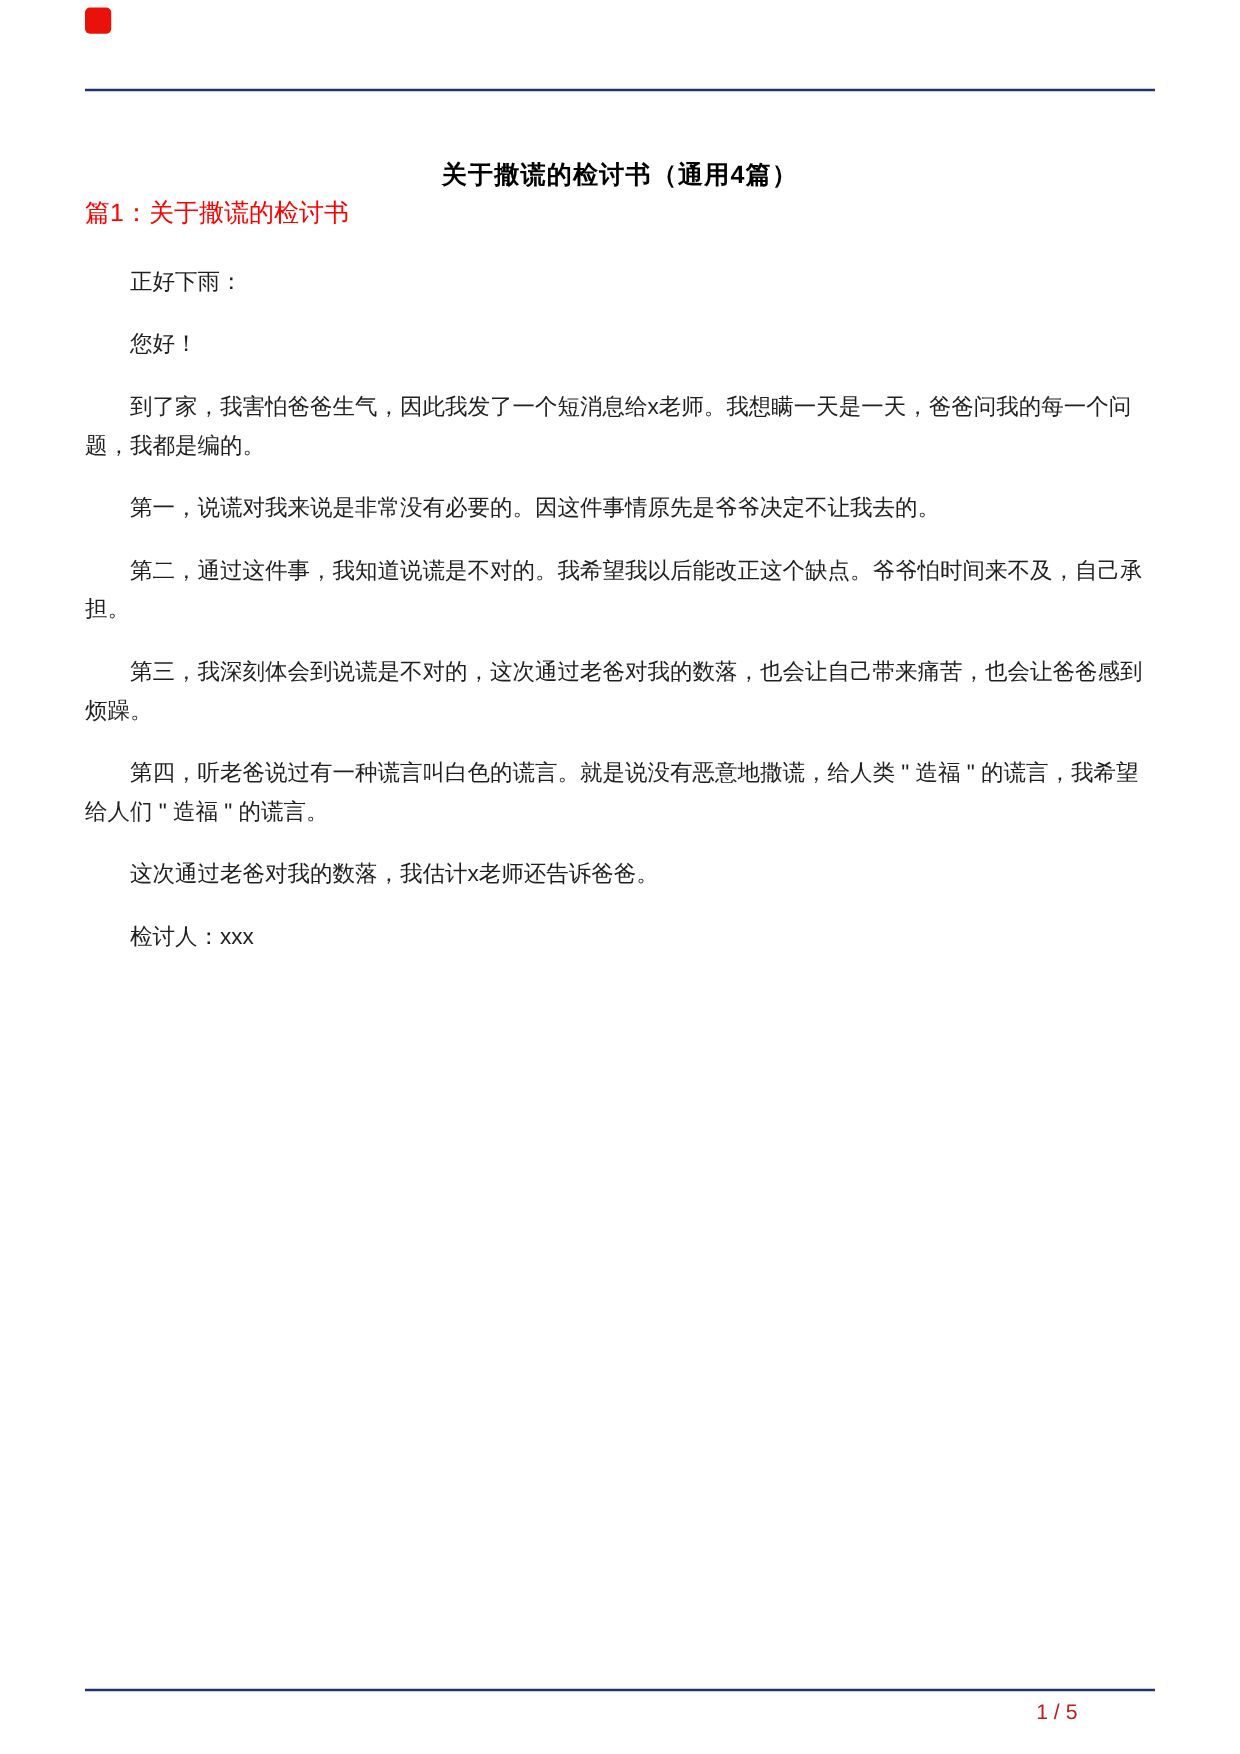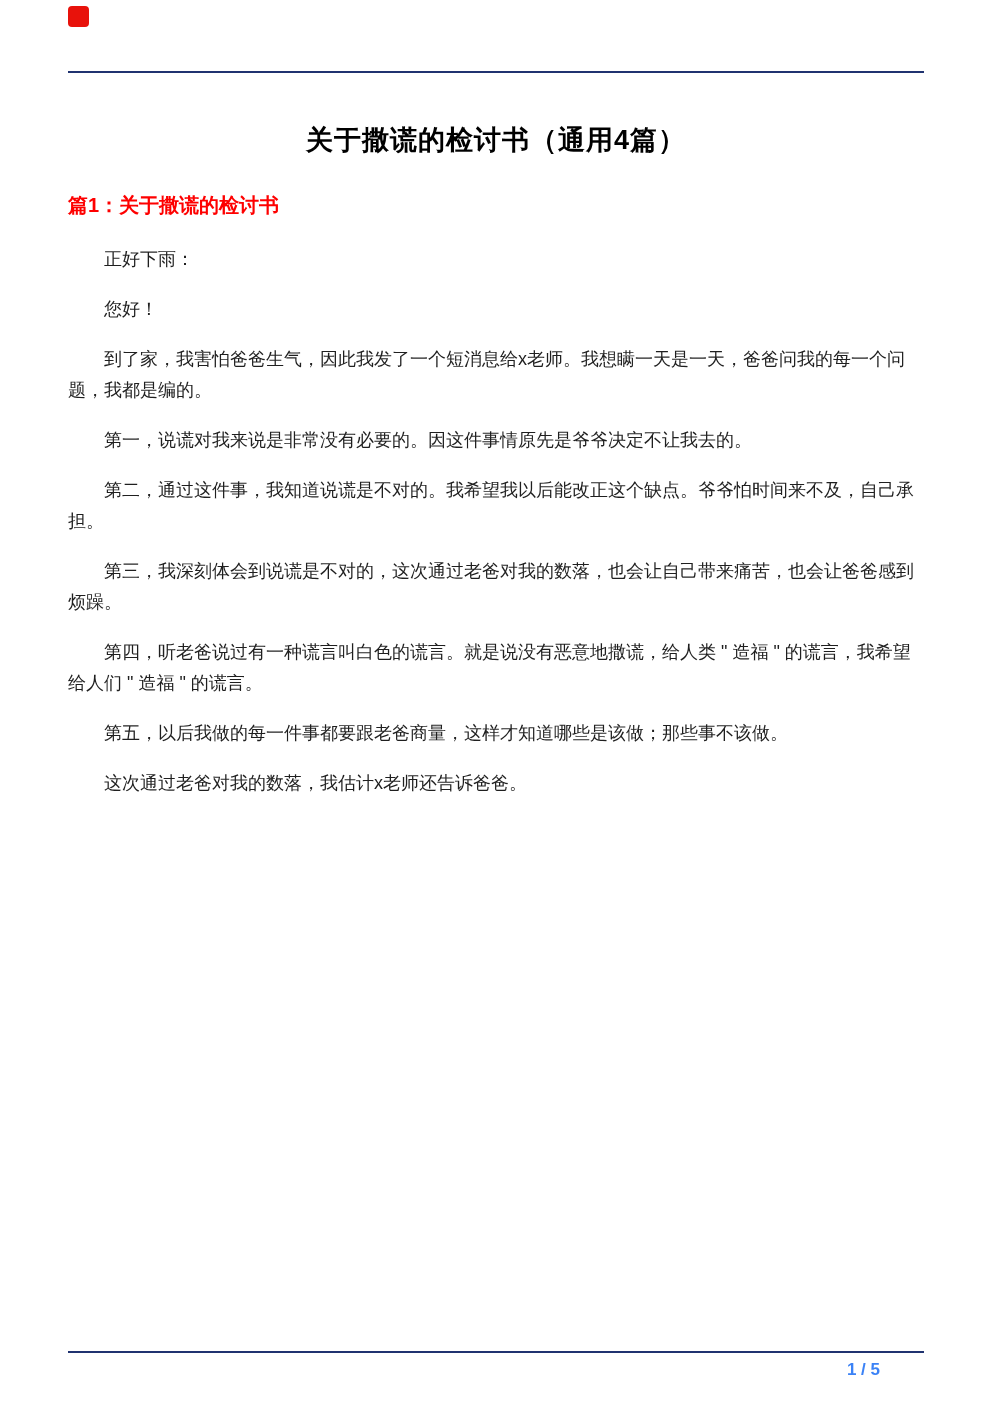--- a/index.html
+++ b/index.html
@@ -30,31 +30,30 @@
     background: #203370;
   }
   .content {
     position: absolute;
     left: 68px;
     top: 122px;
     width: 856px;
   }
   h1.doc-title {
     text-align: center;
-    font-size: 27px;
+    font-size: 20px;
     line-height: 36px;
     font-weight: bold;
     color: #000000;
-    margin-bottom: 34px;
     letter-spacing: 1px;
   }
   h2.section-heading {
     font-size: 20px;
     line-height: 26px;
-    font-weight: bold;
+    font-weight: normal;
     color: #fe0000;
     margin-bottom: 26px;
   }
   p.para {
     font-size: 18px;
     line-height: 31px;
     text-indent: 2em;
     margin-bottom: 19px;
     color: #1f1f1f;
     word-break: break-all;
@@ -62,42 +61,41 @@
   .bottom-rule {
     position: absolute;
     left: 68px;
     top: 1351px;
     width: 856px;
     height: 2px;
     background: #203370;
   }
   .page-number {
     position: absolute;
-    right: 112px;
+    right: 130px;
     top: 1360px;
     font-size: 17px;
-    color: #3b82f6;
-    font-weight: bold;
+    color: #b91c1c;
   }
 </style>
 </head>
 <body>
 
 <div class="logo"></div>
 <div class="top-rule"></div>
 
 <div class="content">
   <h1 class="doc-title">关于撒谎的检讨书（通用4篇）</h1>
   <h2 class="section-heading">篇1：关于撒谎的检讨书</h2>
 
   <p class="para">正好下雨：</p>
   <p class="para">您好！</p>
   <p class="para">到了家，我害怕爸爸生气，因此我发了一个短消息给x老师。我想瞒一天是一天，爸爸问我的每一个问题，我都是编的。</p>
   <p class="para">第一，说谎对我来说是非常没有必要的。因这件事情原先是爷爷决定不让我去的。</p>
   <p class="para">第二，通过这件事，我知道说谎是不对的。我希望我以后能改正这个缺点。爷爷怕时间来不及，自己承担。</p>
   <p class="para">第三，我深刻体会到说谎是不对的，这次通过老爸对我的数落，也会让自己带来痛苦，也会让爸爸感到烦躁。</p>
   <p class="para">第四，听老爸说过有一种谎言叫白色的谎言。就是说没有恶意地撒谎，给人类 " 造福 " 的谎言，我希望给人们 " 造福 " 的谎言。</p>
-  <p class="para">第五，以后我做的每一件事都要跟老爸商量，这样才知道哪些是该做；那些事不该做。</p>
   <p class="para">这次通过老爸对我的数落，我估计x老师还告诉爸爸。</p>
+  <p class="para">检讨人：xxx</p>
 </div>
 
 <div class="bottom-rule"></div>
 <div class="page-number">1 / 5</div>
 
 </body></html>

